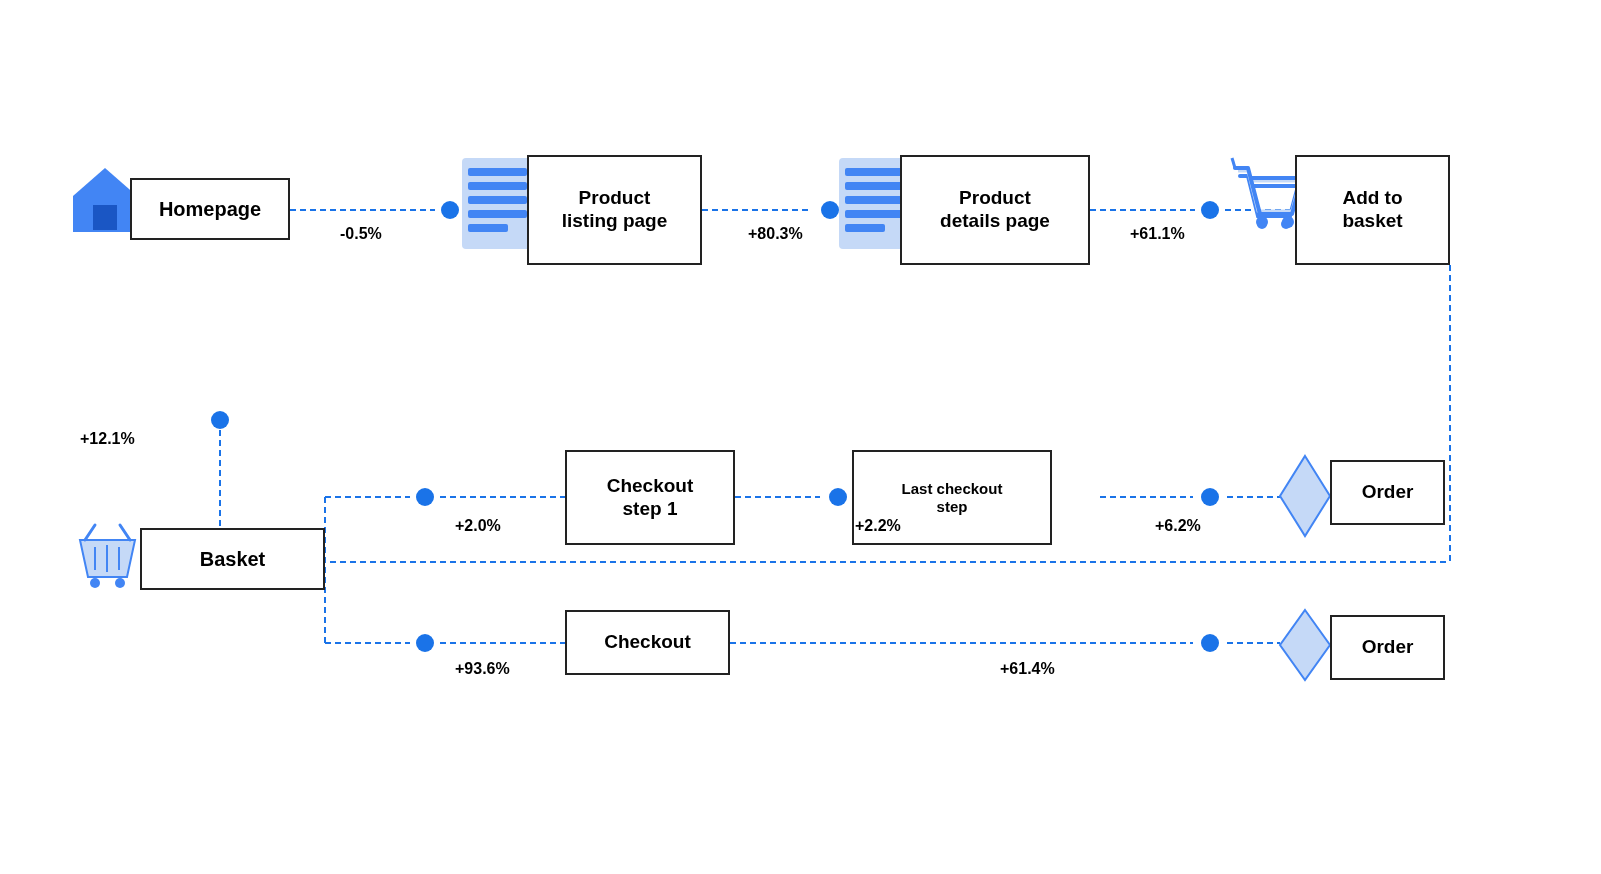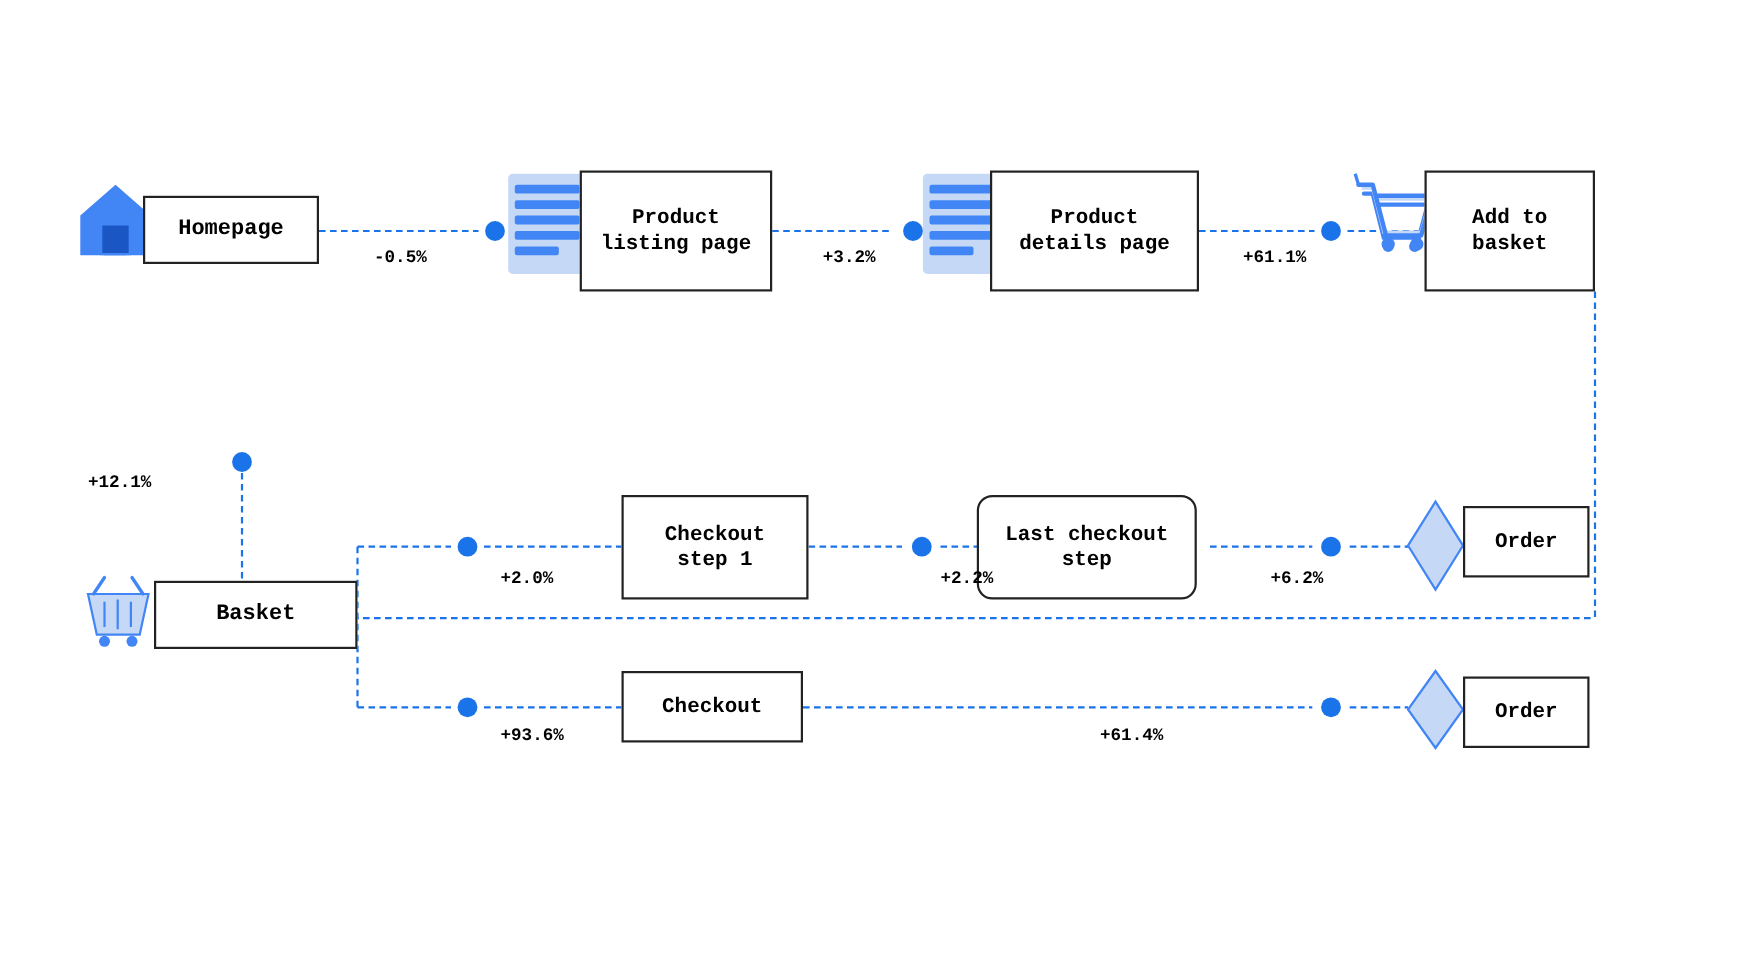--- a/index.html
+++ b/index.html
@@ -9,21 +9,20 @@
       width: 1601px;
       height: 874px;
       overflow: hidden;
       position: relative;
     }
 
     .diagram {
       position: relative;
       width: 1601px;
       height: 874px;
-      font-family: Liberation Mono, monospace;
     }
 
     
     .node {
       position: absolute;
       border: 2px solid #222;
       background: #fff;
       display: flex;
       align-items: center;
       justify-content: center;
@@ -193,21 +192,21 @@
   </div>
 
   <div class="node" style="left:140px;top:528px;width:185px;height:62px;font-size:20px;font-weight:800;">
     <span>Basket</span>
   </div>
 
   <div class="node" style="left:565px;top:450px;width:170px;height:95px;font-size:19px;font-weight:800;">
     <span>Checkout<br>step 1</span>
   </div>
 
-  <div class="node" style="left:888px;top:450px;width:200px;height:95px;font-size:19px;font-weight:800;border-radius:14px;">
+  <div class="node" style="left:852px;top:450px;width:200px;height:95px;font-size:15px;font-weight:800;">
     <span>Last checkout<br>step</span>
   </div>
 
   <div class="icon-node" style="left:1270px;top:448px;width:70px;height:95px;">
     <svg width="60" height="90" viewBox="0 0 60 90">
       <polygon points="30,5 55,45 30,85 5,45" fill="#c5d9f7" stroke="#4285f4" stroke-width="2"></polygon>
     </svg>
   </div>
 
   <div class="node" style="left:1330px;top:460px;width:115px;height:65px;font-size:19px;font-weight:800;">
@@ -234,21 +233,21 @@
 
   <div class="dot" style="left:220px;top:420px;"></div>
   <div class="dot" style="left:425px;top:497px;"></div>
   <div class="dot" style="left:838px;top:497px;"></div>
   <div class="dot" style="left:1210px;top:497px;"></div>
   <div class="dot" style="left:425px;top:643px;"></div>
   <div class="dot" style="left:1210px;top:643px;"></div>
 
   <div class="pct-label" style="left:340px;top:225px;">-0.5%</div>
 
-  <div class="pct-label" style="left:748px;top:225px;">+3.2%</div>
+  <div class="pct-label" style="left:748px;top:225px;">+80.3%</div>
 
   <div class="pct-label" style="left:1130px;top:225px;">+61.1%</div>
 
   <div class="pct-label" style="left:80px;top:430px;">+12.1%</div>
 
   <div class="pct-label" style="left:455px;top:517px;">+2.0%</div>
 
   <div class="pct-label" style="left:855px;top:517px;">+2.2%</div>
 
   <div class="pct-label" style="left:1155px;top:517px;">+6.2%</div>

